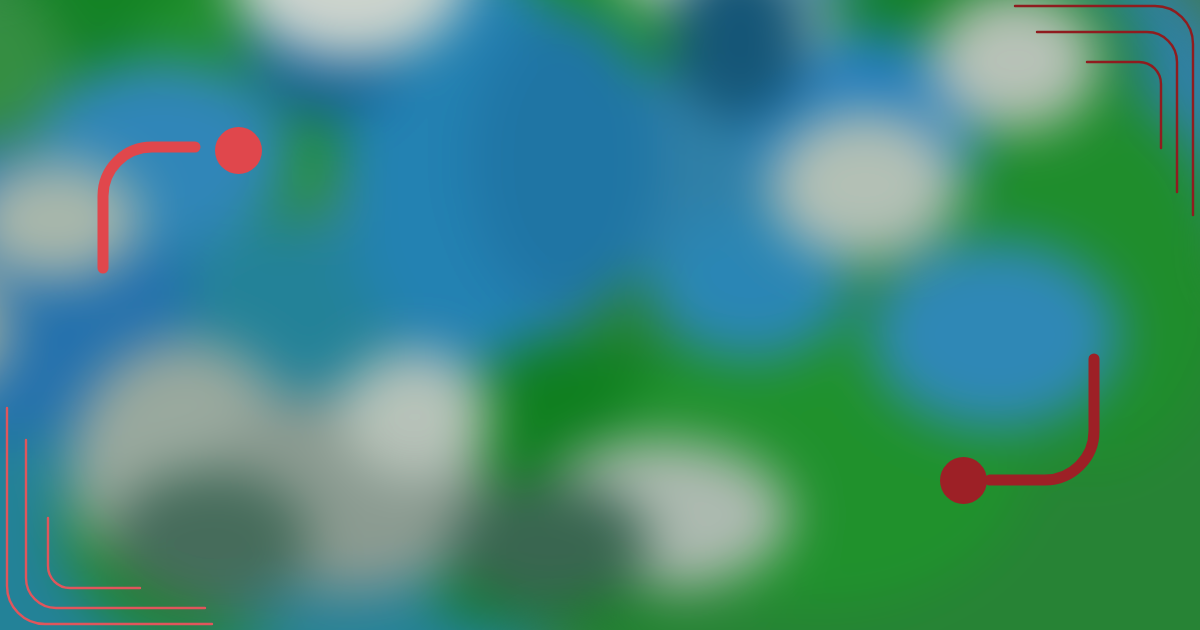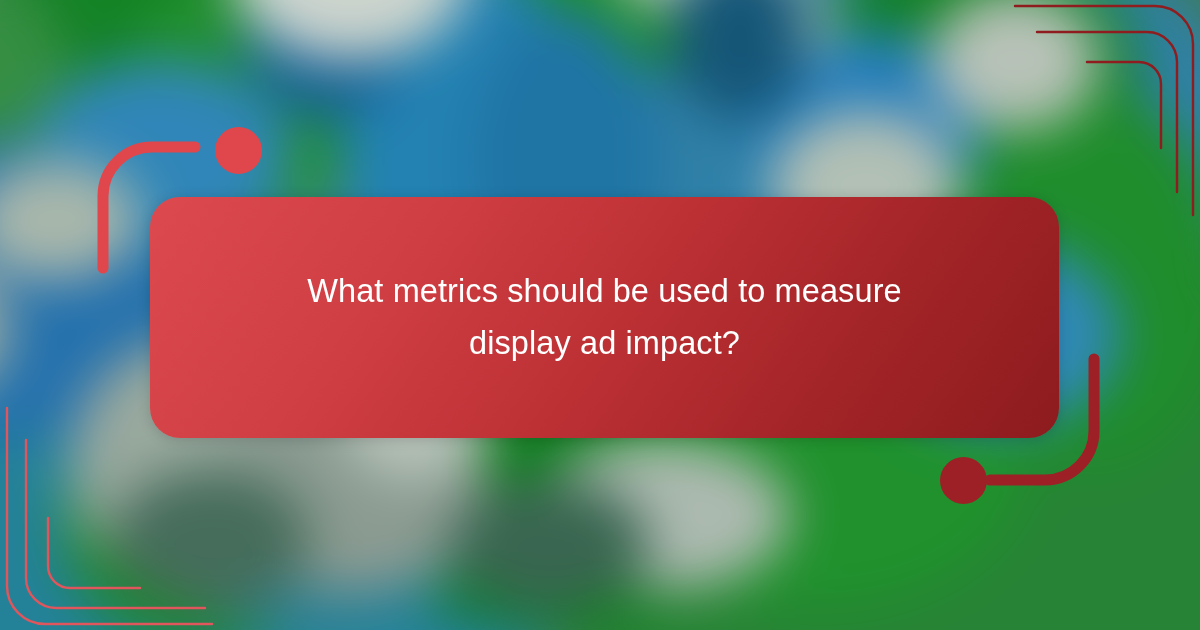--- a/index.html
+++ b/index.html
@@ -148,17 +148,14 @@
 
   <div class="bracket" id="bracket-br">
     <svg width="118" height="135" viewBox="0 0 118 135">
       <path d="M 111 7 L 111 79 A 49 49 0 0 1 62 128 L 7 128" fill="none" stroke="#9d2026" stroke-width="11" stroke-linecap="round"></path>
     </svg>
   </div>
 
   <div class="dot" id="dot-tl"></div>
   <div class="dot" id="dot-br"></div>
 
-  <div id="question-card">
-    <div id="question-text">What metrics should be used to measure display ad impact?</div>
-  </div>
 
 </div>
 
 </body></html>

